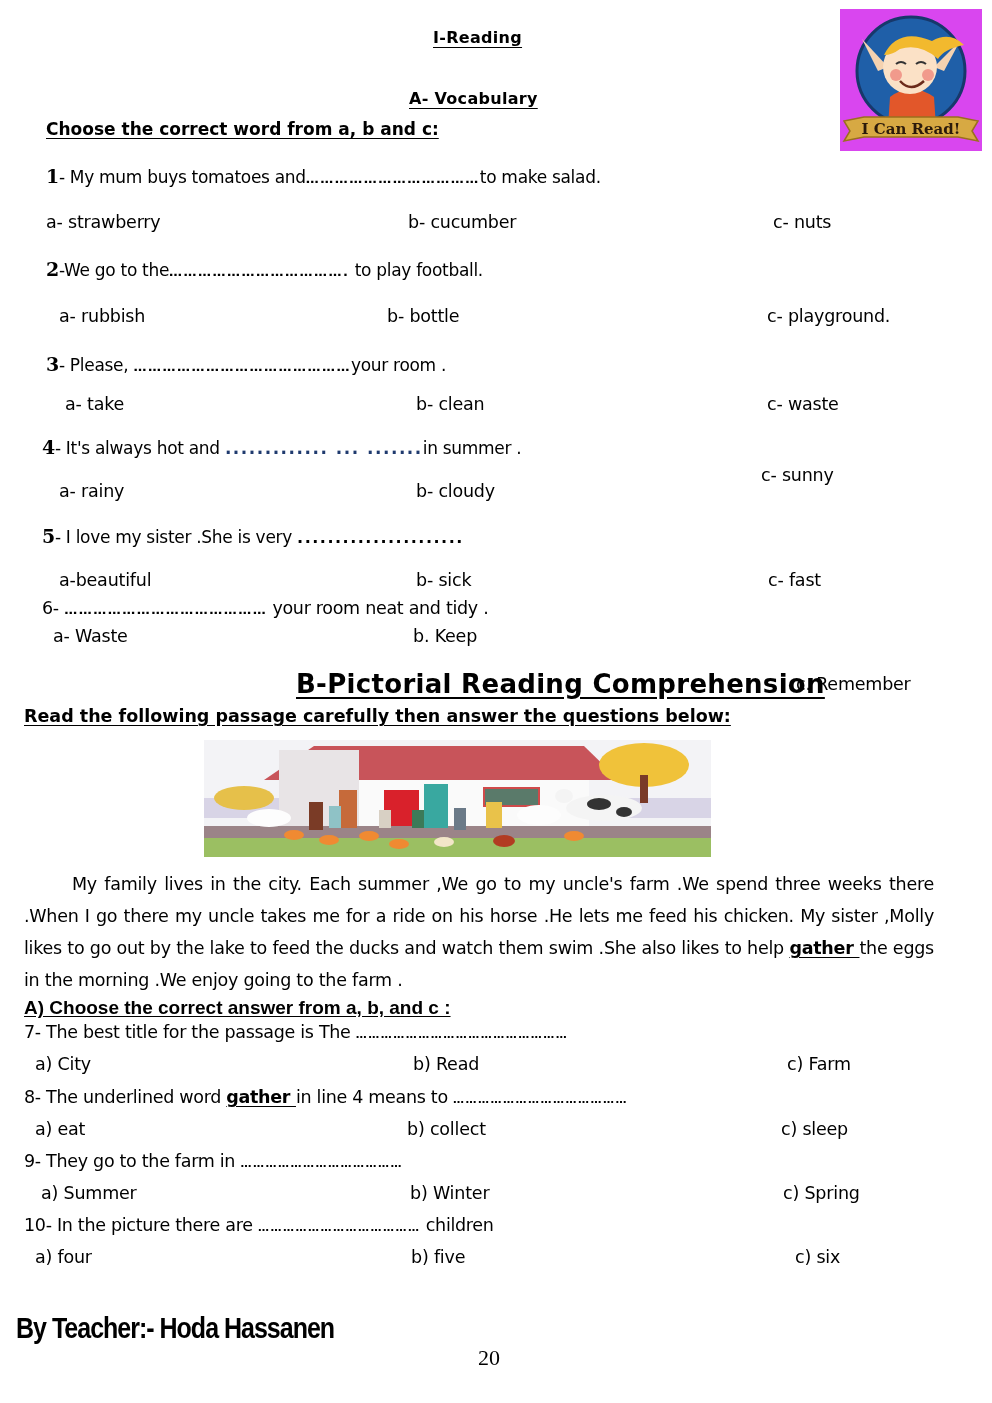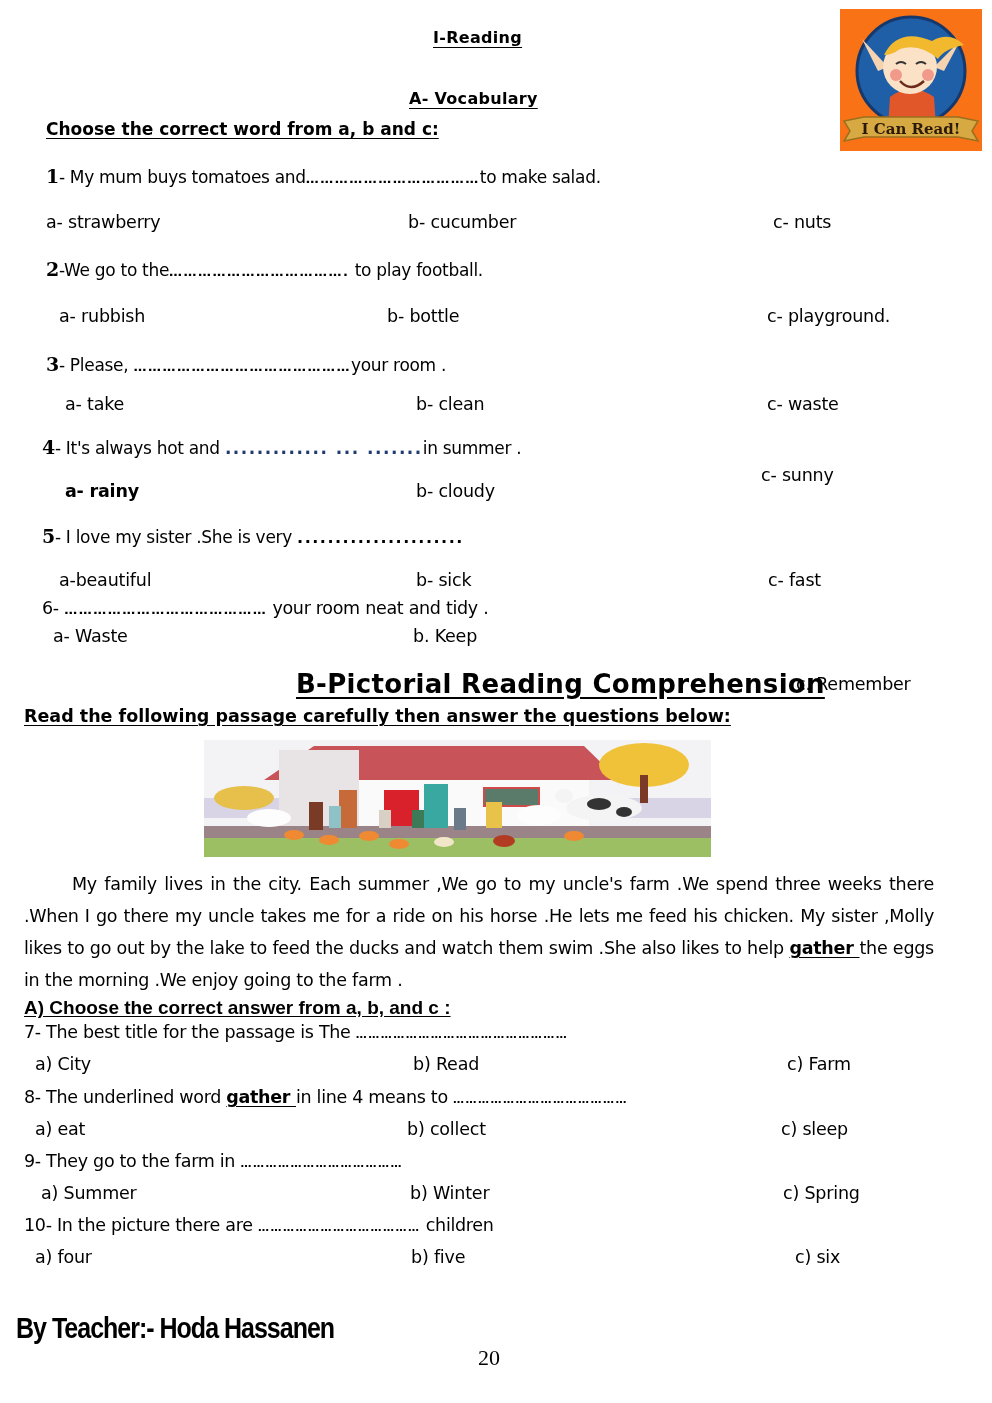--- a/index.html
+++ b/index.html
@@ -30,21 +30,21 @@
   .passage .underline-word { font-weight: bold; text-decoration: underline; text-underline-offset: 3px; }
   .sub-instr {
     font-family: "Liberation Sans", sans-serif; font-weight: bold; font-size: 19px;
     text-decoration: underline; text-underline-offset: 2px;
   }
   .footer {
     font-family: "Liberation Sans", sans-serif; font-weight: 900; font-size: 25px;
     letter-spacing: -1px; transform: scaleY(1.15); transform-origin: left top;
   }
   .pagenum { font-family: "Liberation Serif", serif; font-size: 22px; }
-  .logo { position: absolute; left: 840px; top: 9px; width: 142px; height: 142px; background: #f97316; }
+  .logo { position: absolute; left: 840px; top: 9px; width: 142px; height: 142px; background: #d946ef; }
   .farm { position: absolute; left: 204px; top: 740px; width: 507px; height: 117px; overflow: hidden; background: #f1f1f4; }
 </style>
 </head>
 <body>
 
 <div class="abs title" style="left:433px; top:28px;">I-Reading</div>
 <div class="abs title" style="left:409px; top:89px;">A- Vocabulary</div>
 <div class="abs instr" style="left:46px; top:119px;">Choose the correct word from a, b and c:</div>
 
 <div class="logo">
@@ -82,21 +82,21 @@
 <div class="abs q" style="left:46px; top:353px;">
   <span class="num">3</span><span>-  Please, </span><span class="blank-dots">………………………………………</span><span>your room .</span>
 </div>
 <div class="abs opt" style="left:65px; top:394px;">a- take</div>
 <div class="abs opt" style="left:416px; top:394px;">b- clean</div>
 <div class="abs opt" style="left:767px; top:394px;">c- waste</div>
 
 <div class="abs q" style="left:42px; top:436px;">
   <span class="num">4</span><span>- It's always hot and </span><span class="blank-blue">............. ... .......</span><span>in summer .</span>
 </div>
-<div class="abs opt" style="left:65px; top:481px;font-weight:bold;">a- rainy</div>
+<div class="abs opt" style="left:59px; top:481px;">a- rainy</div>
 <div class="abs opt" style="left:416px; top:481px;">b- cloudy</div>
 <div class="abs opt" style="left:761px; top:465px;">c- sunny</div>
 
 <div class="abs q" style="left:42px; top:525px;">
   <span class="num">5</span><span>- I love  my sister  .She is very </span><span class="blank-dots" style="font-size:16px;">......................</span><span></span>
 </div>
 <div class="abs opt" style="left:59px; top:570px;">a-beautiful</div>
 <div class="abs opt" style="left:416px; top:570px;">b- sick</div>
 <div class="abs opt" style="left:768px; top:570px;">c- fast</div>
 

